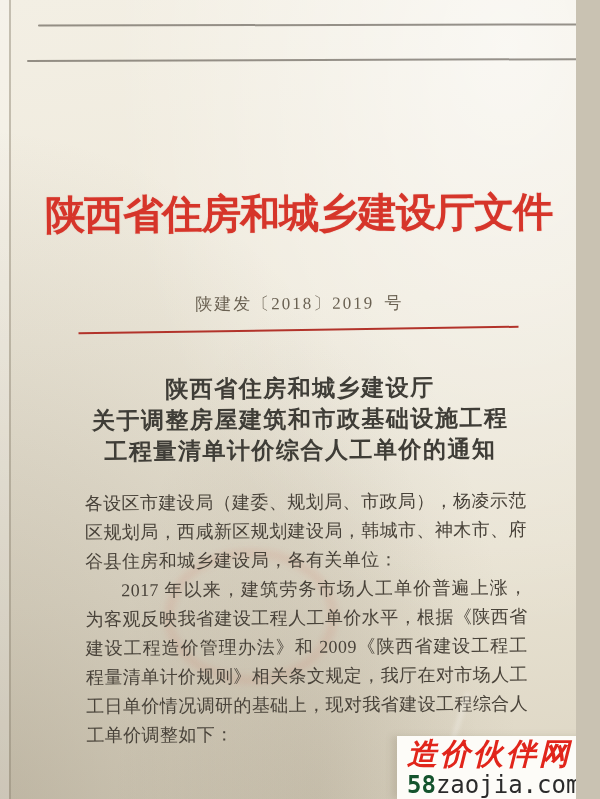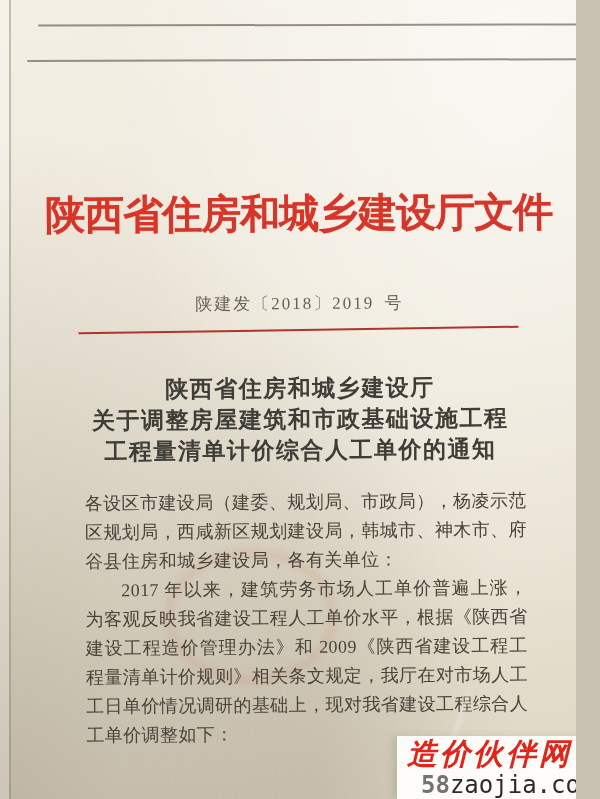--- a/index.html
+++ b/index.html
@@ -50,21 +50,21 @@
   }
   .wm-name{
     font-size:30px;line-height:36px;font-weight:bold;font-style:italic;
     color:#e1251b;letter-spacing:3px;white-space:nowrap;
     font-family:"Liberation Serif",serif;
   }
   .wm-url{
     font-size:24px;line-height:26px;white-space:nowrap;
     font-family:"DejaVu Sans Mono",monospace;letter-spacing:0px;color:#2b2b2b;
   }
-  .wm-url .num{color:#737373;font-weight:bold;margin-left:14px;}
+  .wm-url .num{color:#14532d;font-weight:bold;}
 </style>
 </head>
 <body>
 
 <div class="photo">
 
   <div class="paper-edge"></div>
   <div class="edge-crease"></div>
 
   <div class="top-line a"></div>

